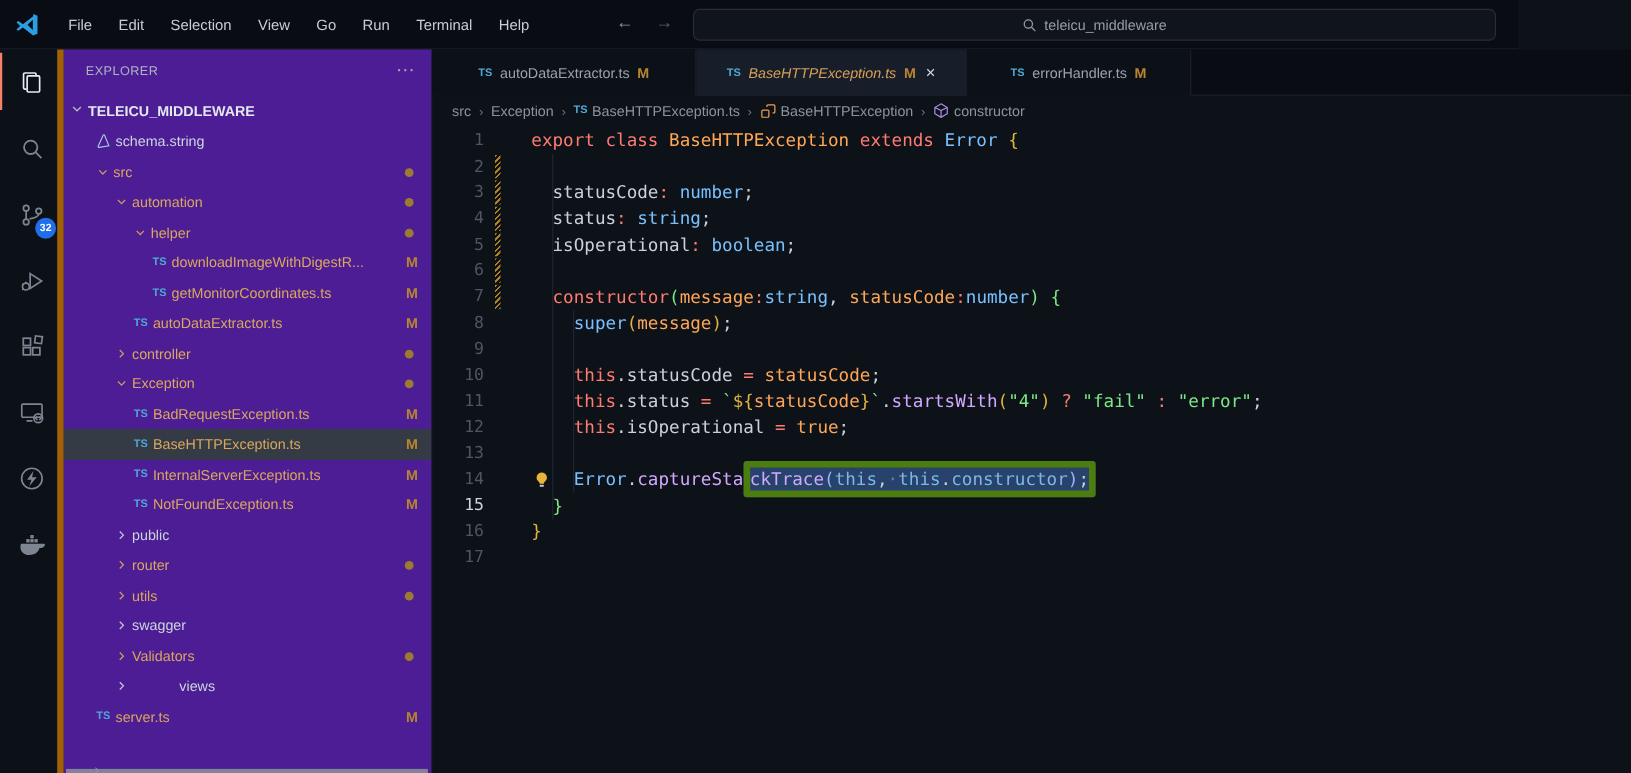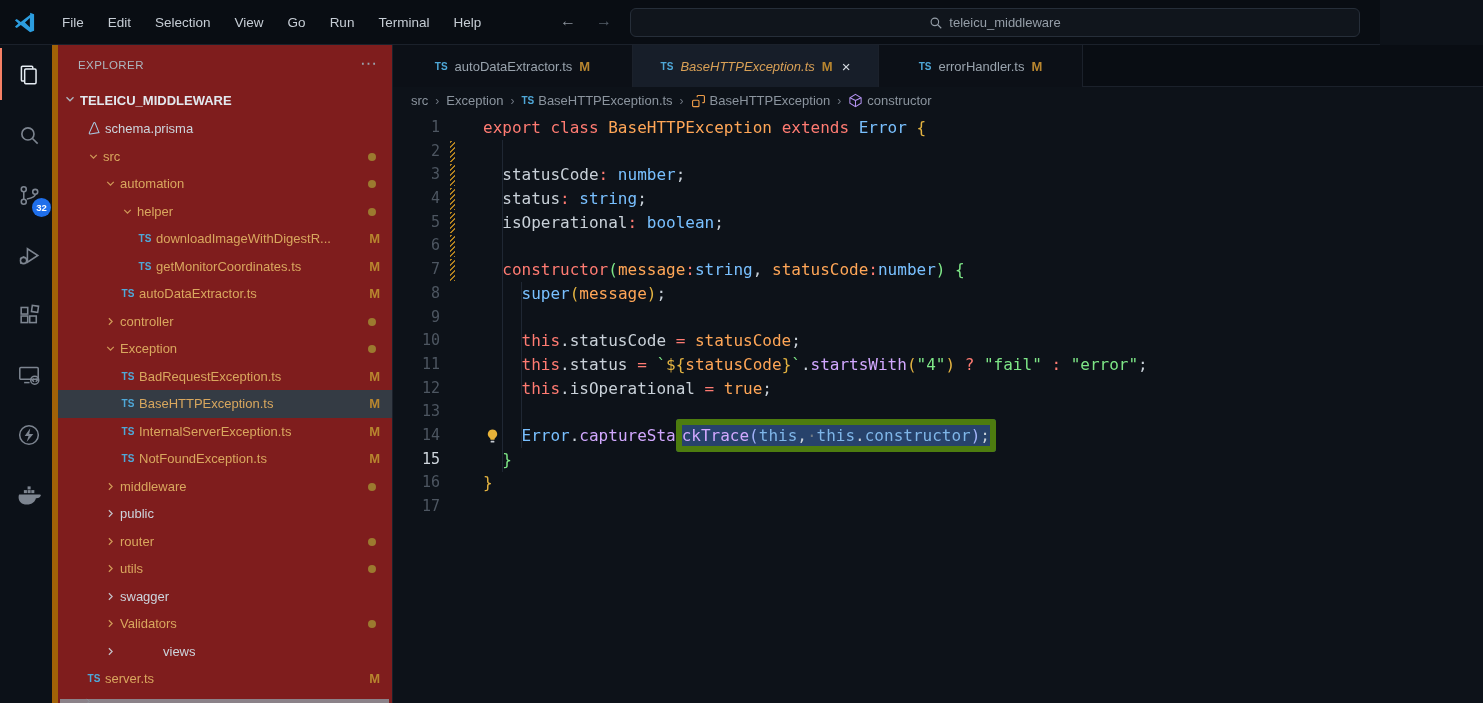--- a/index.html
+++ b/index.html
@@ -17,21 +17,21 @@
   .searchbox { position:absolute; left:630px; top:8px; width:730px; height:29px; background:#10151c; border:1px solid #262e39; border-radius:6px; display:flex; align-items:center; justify-content:center; gap:6px; color:#959ea8; font-size:13px; }
 
   
   .activitybar { position:absolute; left:0; top:45px; width:58px; height:658px; background:#0c1118; border-right:6px solid #a16207; }
   .ab-cell { position:relative; width:58px; height:60px; display:flex; align-items:center; justify-content:center; color:#7d8590; }
   .ab-cell.active { color:#e6edf3; }
   .ab-ind { position:absolute; left:0; top:3px; width:2px; height:52px; background:#f78166; }
   .badge32 { position:absolute; right:7px; bottom:8px; min-width:19px; height:19px; border-radius:10px; background:#1f6feb; color:#fff; font-size:9.5px; font-weight:bold; display:flex; align-items:center; justify-content:center; }
 
   
-  .sidebar { position:absolute; left:58px; top:45px; width:335px; height:658px; background:#7f1d1d; border-right:1px solid #1b212b; overflow:hidden; }
+  .sidebar { position:absolute; left:58px; top:45px; width:335px; height:658px; background:#4c1d95; border-right:1px solid #1b212b; overflow:hidden; }
   .sb-header { position:absolute; left:0; top:0; width:100%; height:40px; display:flex; align-items:center; }
   .sb-title { color:#adb6bf; font-size:11.5px; letter-spacing:.4px; margin-left:20px; }
   .sb-more { position:absolute; right:14px; top:8px; color:#9aa3ad; font-size:17px; letter-spacing:1px; }
   .sb-root { position:absolute; left:0; top:42px; width:100%; height:27px; display:flex; align-items:center; color:#e2e8ee; font-weight:bold; font-size:13px; }
   .sb-root .chev { margin-left:5px; margin-right:3px; color:#aeb6bf; }
   .tree { position:absolute; left:0; top:70px; width:100%; }
   .row { position:relative; height:27.5px; display:flex; align-items:center; font-size:13px; color:#ccd4dc; }
   .row.sel { background:#343b44; }
   .row .chev { display:inline-flex; width:16px; justify-content:center; opacity:.9; }
   .row .ficon { display:inline-flex; width:18px; justify-content:center; align-items:center; }
@@ -197,21 +197,21 @@
       </span>
       <span>TELEICU_MIDDLEWARE</span>
     </div>
     <div class="tree">
         <div class="row" style="padding-left: 27px;">
           <span class="ficon">
             <svg width="14" height="15" viewBox="0 0 16 16">
               <path d="M9.2 1.6 13.7 12.6 3.7 14.3c-.8.1-1.4-.6-1.1-1.3L7.7 1.7c.3-.7 1.2-.8 1.5-.1z" fill="none" stroke="#a9c8e0" stroke-width="1.2"></path>
             </svg>
           </span>
-          <span class="lbl">schema.prisma</span>
+          <span class="lbl">schema.string</span>
         </div>
         <div class="row mod" style="padding-left: 27px;">
           <span class="chev">
             <svg width="13" height="13" viewBox="0 0 16 16">
               <path d="M4 6l4 4 4-4" stroke="currentColor" fill="none" stroke-width="1.5"></path>
             </svg>
           </span>
           <span class="lbl">src</span>
           <span class="b-dot"></span>
         </div>
@@ -292,29 +292,20 @@
           </span>
           <span class="lbl">InternalServerException.ts</span>
           <span class="b-m">M</span>
         </div>
         <div class="row mod" style="padding-left: 61px;">
           <span class="ficon">
             <span class="ts-badge">TS</span>
           </span>
           <span class="lbl">NotFoundException.ts</span>
           <span class="b-m">M</span>
-        </div>
-        <div class="row mod" style="padding-left: 44px;">
-          <span class="chev">
-            <svg width="13" height="13" viewBox="0 0 16 16">
-              <path d="M6 4l4 4-4 4" stroke="currentColor" fill="none" stroke-width="1.5"></path>
-            </svg>
-          </span>
-          <span class="lbl">middleware</span>
-          <span class="b-dot"></span>
         </div>
         <div class="row" style="padding-left: 44px;">
           <span class="chev">
             <svg width="13" height="13" viewBox="0 0 16 16">
               <path d="M6 4l4 4-4 4" stroke="currentColor" fill="none" stroke-width="1.5"></path>
             </svg>
           </span>
           <span class="lbl">public</span>
         </div>
         <div class="row mod" style="padding-left: 44px;">

